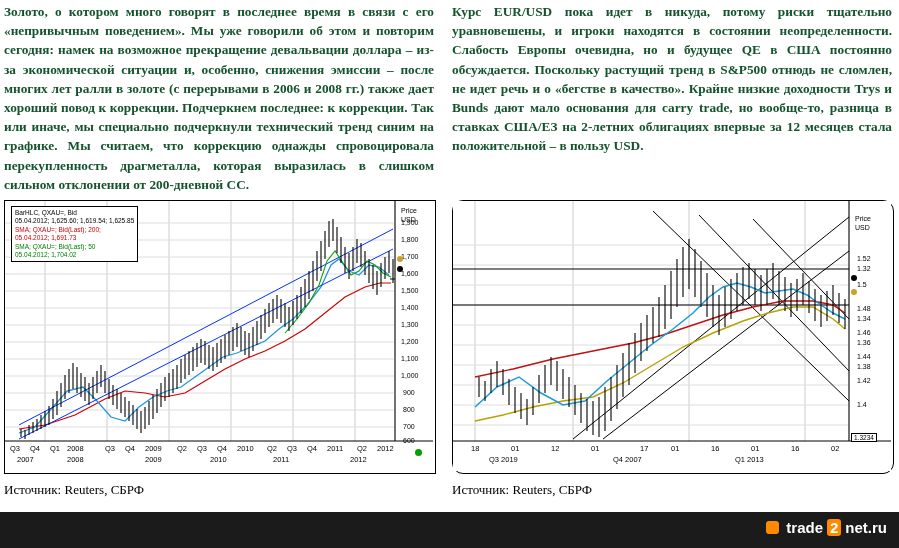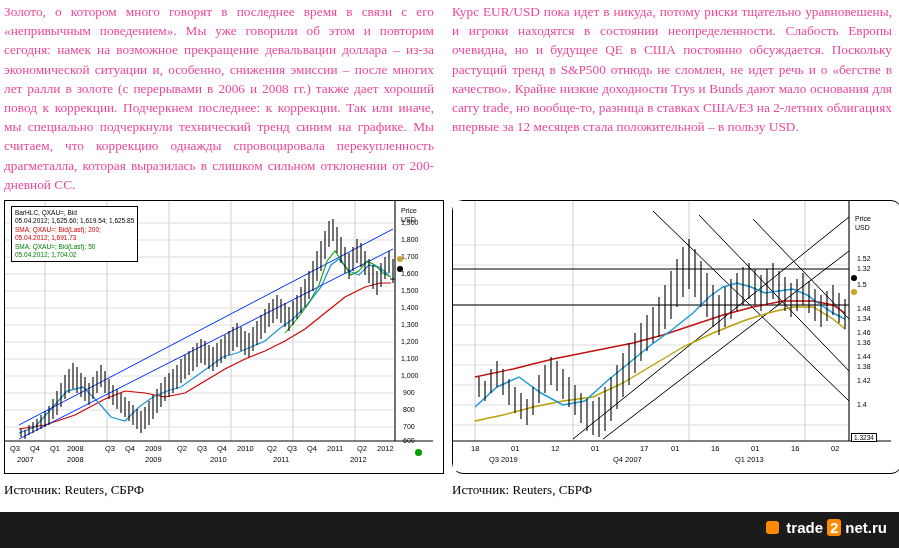--- a/index.html
+++ b/index.html
@@ -1,25 +1,25 @@
 <!DOCTYPE html>
 <html><head>
 <meta charset="utf-8">
 <style>
   html,body{margin:0;padding:0;}
   body{width:899px;height:548px;background:#ffffff;font-family:"Liberation Serif",serif;overflow:hidden;position:relative;}
   .page{position:relative;width:899px;height:548px;}
 
   
-  .col{position:absolute;font-size:13.3px;line-height:19.2px;color:#ec4899;text-align:justify;}
+  .col{position:absolute;font-size:13.3px;line-height:19.2px;color:#14532d;text-align:justify;font-weight:bold;}
   #left-text{left:4px;top:2px;width:430px;}
   #right-text{left:452px;top:2px;width:440px;}
 
   
-  .chart{position:absolute;background:#ffffff;border:1px solid #000;padding-left:8px;}
+  .chart{position:absolute;background:#ffffff;border:1px solid #000;}
   #chart-gold{left:4px;top:200px;width:430px;height:272px;}
   #chart-eur{left:452px;top:200px;width:440px;height:272px;border-radius:11px;}
 
   .plot{position:absolute;left:0;top:0;right:0;bottom:0;overflow:hidden;}
   svg{display:block;}
 
   
   .legend{position:absolute;left:6px;top:5px;font-family:"Liberation Sans",sans-serif;font-size:6.5px;line-height:8.4px;background:#fff;border:1px solid #000;padding:2px 3px;z-index:5;}
   .legend div{white-space:nowrap;}
   .lg-black{color:#000;}

